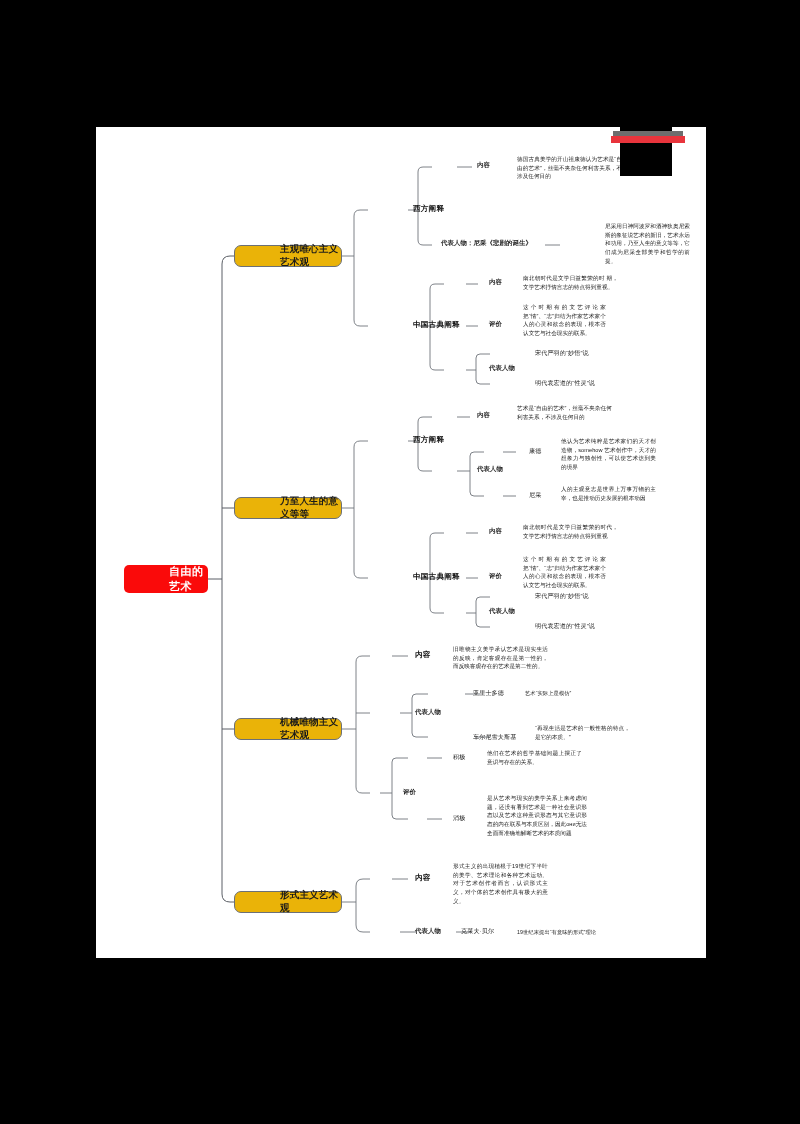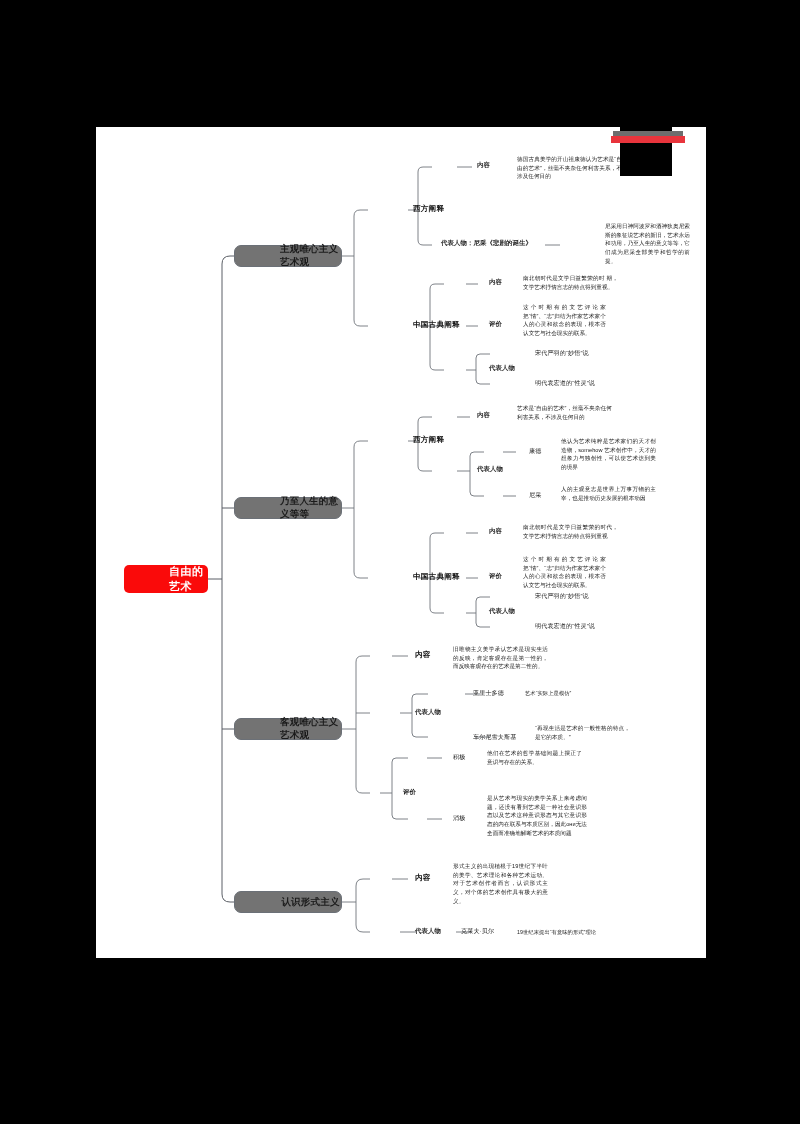--- a/index.html
+++ b/index.html
@@ -39,21 +39,21 @@
 
   .root{
     left:124px;top:565px;width:84px;height:28px;
     background:#fa0a0a;border-radius:5px;
     color:#fff;font-size:11px;font-weight:bold;
     display:flex;align-items:center;justify-content:center;
     letter-spacing:0.5px;
   }
 
   .l1{
-    background:#737373;border:1px solid #6b7077;border-radius:7px;
+    background:#eab308;border:1px solid #6b7077;border-radius:7px;
     color:#1a1a1a;font-size:9.5px;font-weight:bold;
     display:flex;align-items:center;justify-content:center;
     height:22px;width:108px;letter-spacing:0.2px;
   }
 
   .l2{
     font-size:7.6px;font-weight:bold;color:#141414;
     white-space:nowrap;letter-spacing:0.2px;
   }
   .l3{
@@ -203,38 +203,38 @@
 
   <div class="node l2" style="left:368px;top:572px;">中国古典阐释</div>
   <div class="node l3" style="left:444px;top:527px;">内容</div>
   <div class="node body" style="left:478px;top:523px;width:140px;">南北朝时代是文学日益繁荣的时代，文学艺术抒情言志的特点得到重视</div>
   <div class="node l3" style="left:444px;top:572px;">评价</div>
   <div class="node body" style="left:478px;top:555px;width:128px;">这个时期有的文艺评论家把“情”、“志”归结为作家艺术家个人的心灵和欲念的表现，根本否认文艺与社会现实的联系。</div>
   <div class="node l3" style="left:444px;top:607px;">代表人物</div>
   <div class="node l3n" style="left:490px;top:592px;">宋代严羽的“妙悟”说</div>
   <div class="node l3n" style="left:490px;top:622px;">明代袁宏道的“性灵”说</div>
 
-  <div class="node l1" style="left:234px;top:718px;">客观唯心主义艺术观</div>
+  <div class="node l1" style="left:234px;top:718px;">机械唯物主义艺术观</div>
 
   <div class="node l2" style="left:370px;top:650px;">内容</div>
   <div class="node body" style="left:408px;top:645px;width:140px;">旧唯物主义美学承认艺术是现实生活的反映，肯定客观存在是第一性的，而反映客观存在的艺术是第二性的。</div>
 
   <div class="node l3" style="left:370px;top:708px;">代表人物</div>
   <div class="node l3n" style="left:428px;top:689px;">亚里士多德</div>
   <div class="node bodysm" style="left:480px;top:689px;width:130px;">艺术“实际上是模仿”</div>
   <div class="node l3n" style="left:428px;top:733px;">车尔尼雪夫斯基</div>
   <div class="node body" style="left:490px;top:724px;width:140px;">“再现生活是艺术的一般性格的特点，是它的本质。”</div>
 
   <div class="node l3" style="left:358px;top:788px;">评价</div>
   <div class="node l3n" style="left:408px;top:753px;">积极</div>
   <div class="node body" style="left:442px;top:749px;width:140px;">他们在艺术的哲学基础问题上摆正了意识与存在的关系。</div>
   <div class="node l3n" style="left:408px;top:814px;">消极</div>
   <div class="node body" style="left:442px;top:794px;width:145px;">是从艺术与现实的美学关系上来考虑问题，还没有看到艺术是一种社会意识形态以及艺术这种意识形态与其它意识形态的内在联系与本质区别，因此они无法全面而准确地解断艺术的本质问题</div>
 
-  <div class="node l1" style="left:234px;top:891px;">认识形式主义</div>
+  <div class="node l1" style="left:234px;top:891px;">形式主义艺术观</div>
 
   <div class="node l2" style="left:370px;top:873px;">内容</div>
   <div class="node body" style="left:408px;top:862px;width:140px;">形式主义的出现植根于19世纪下半叶的美学、艺术理论和各种艺术运动。对于艺术创作者而言，认识形式主义，对个体的艺术创作具有极大的意义。</div>
 
   <div class="node l3" style="left:370px;top:927px;">代表人物</div>
   <div class="node l3n" style="left:416px;top:927px;">克莱夫·贝尔</div>
   <div class="node bodysm" style="left:472px;top:928px;width:160px;">19世纪末提出“有意味的形式”理论</div>
 
   <div id="overlay-box"></div>
   <div id="overlay-bar-grey"></div>

